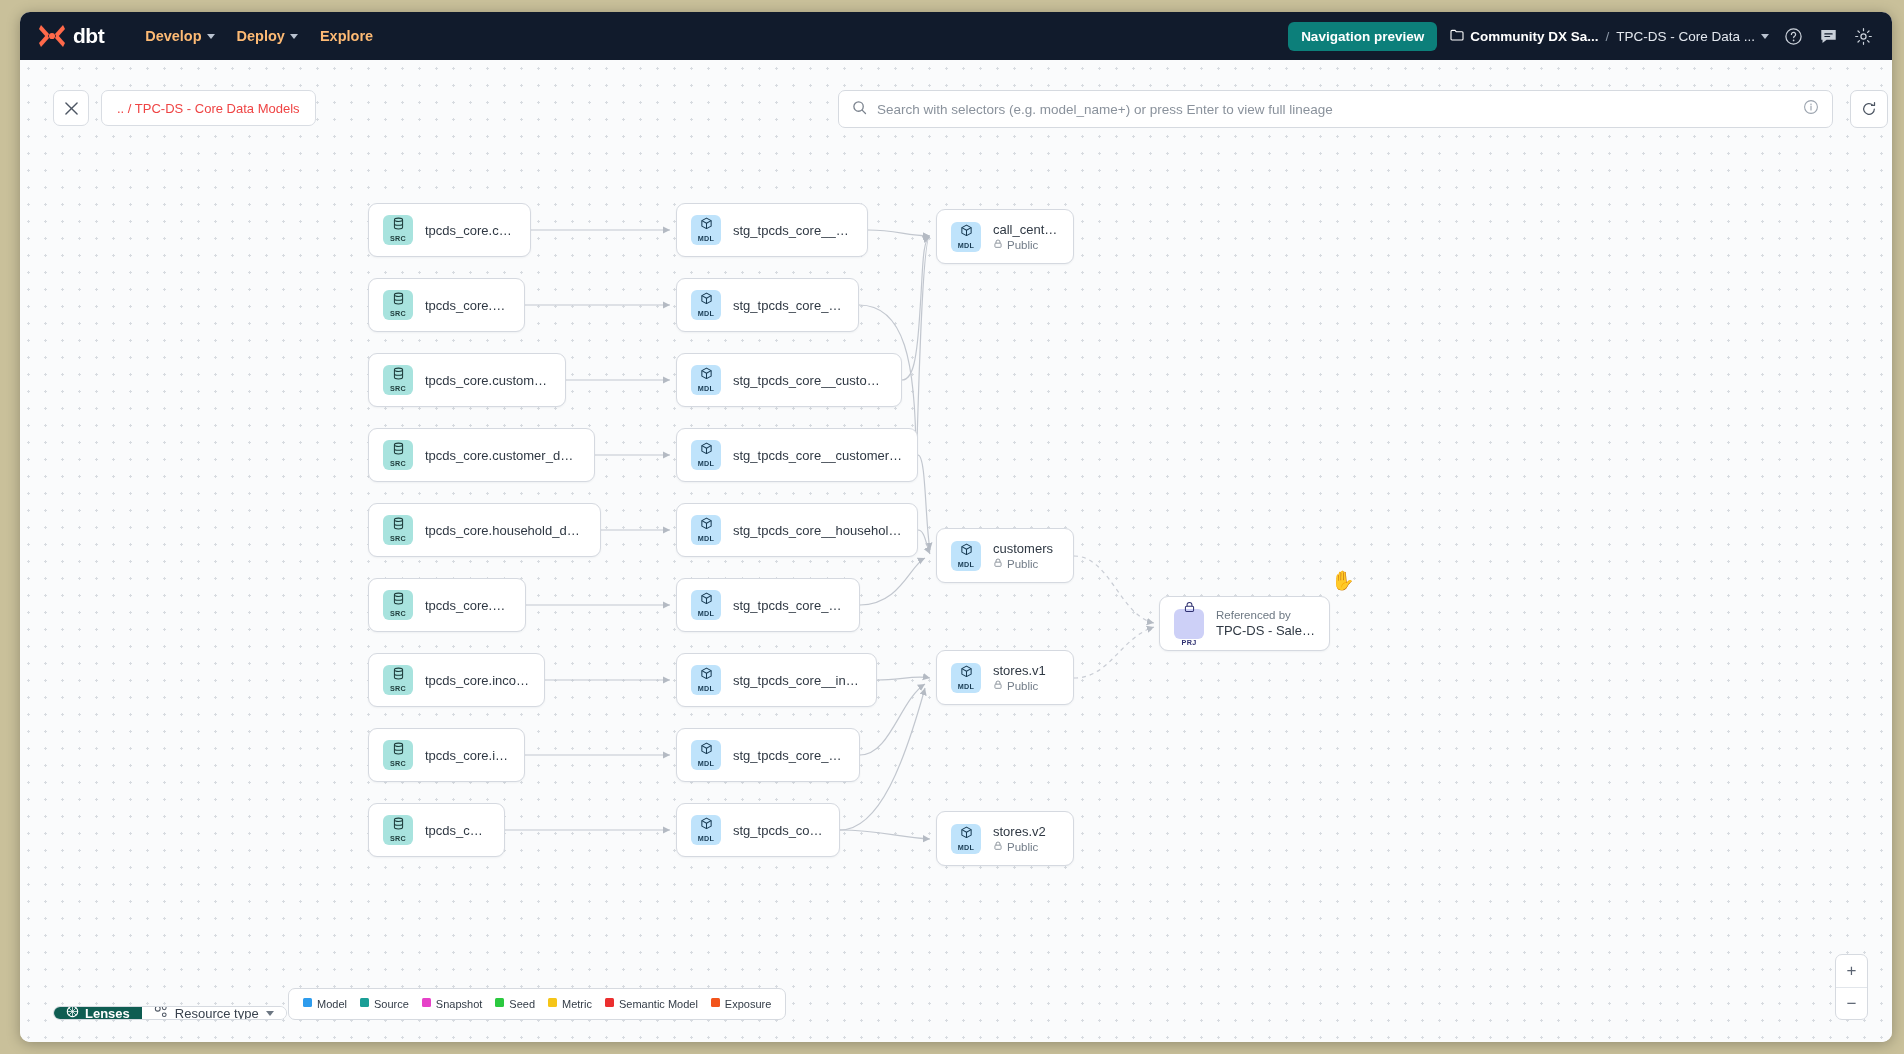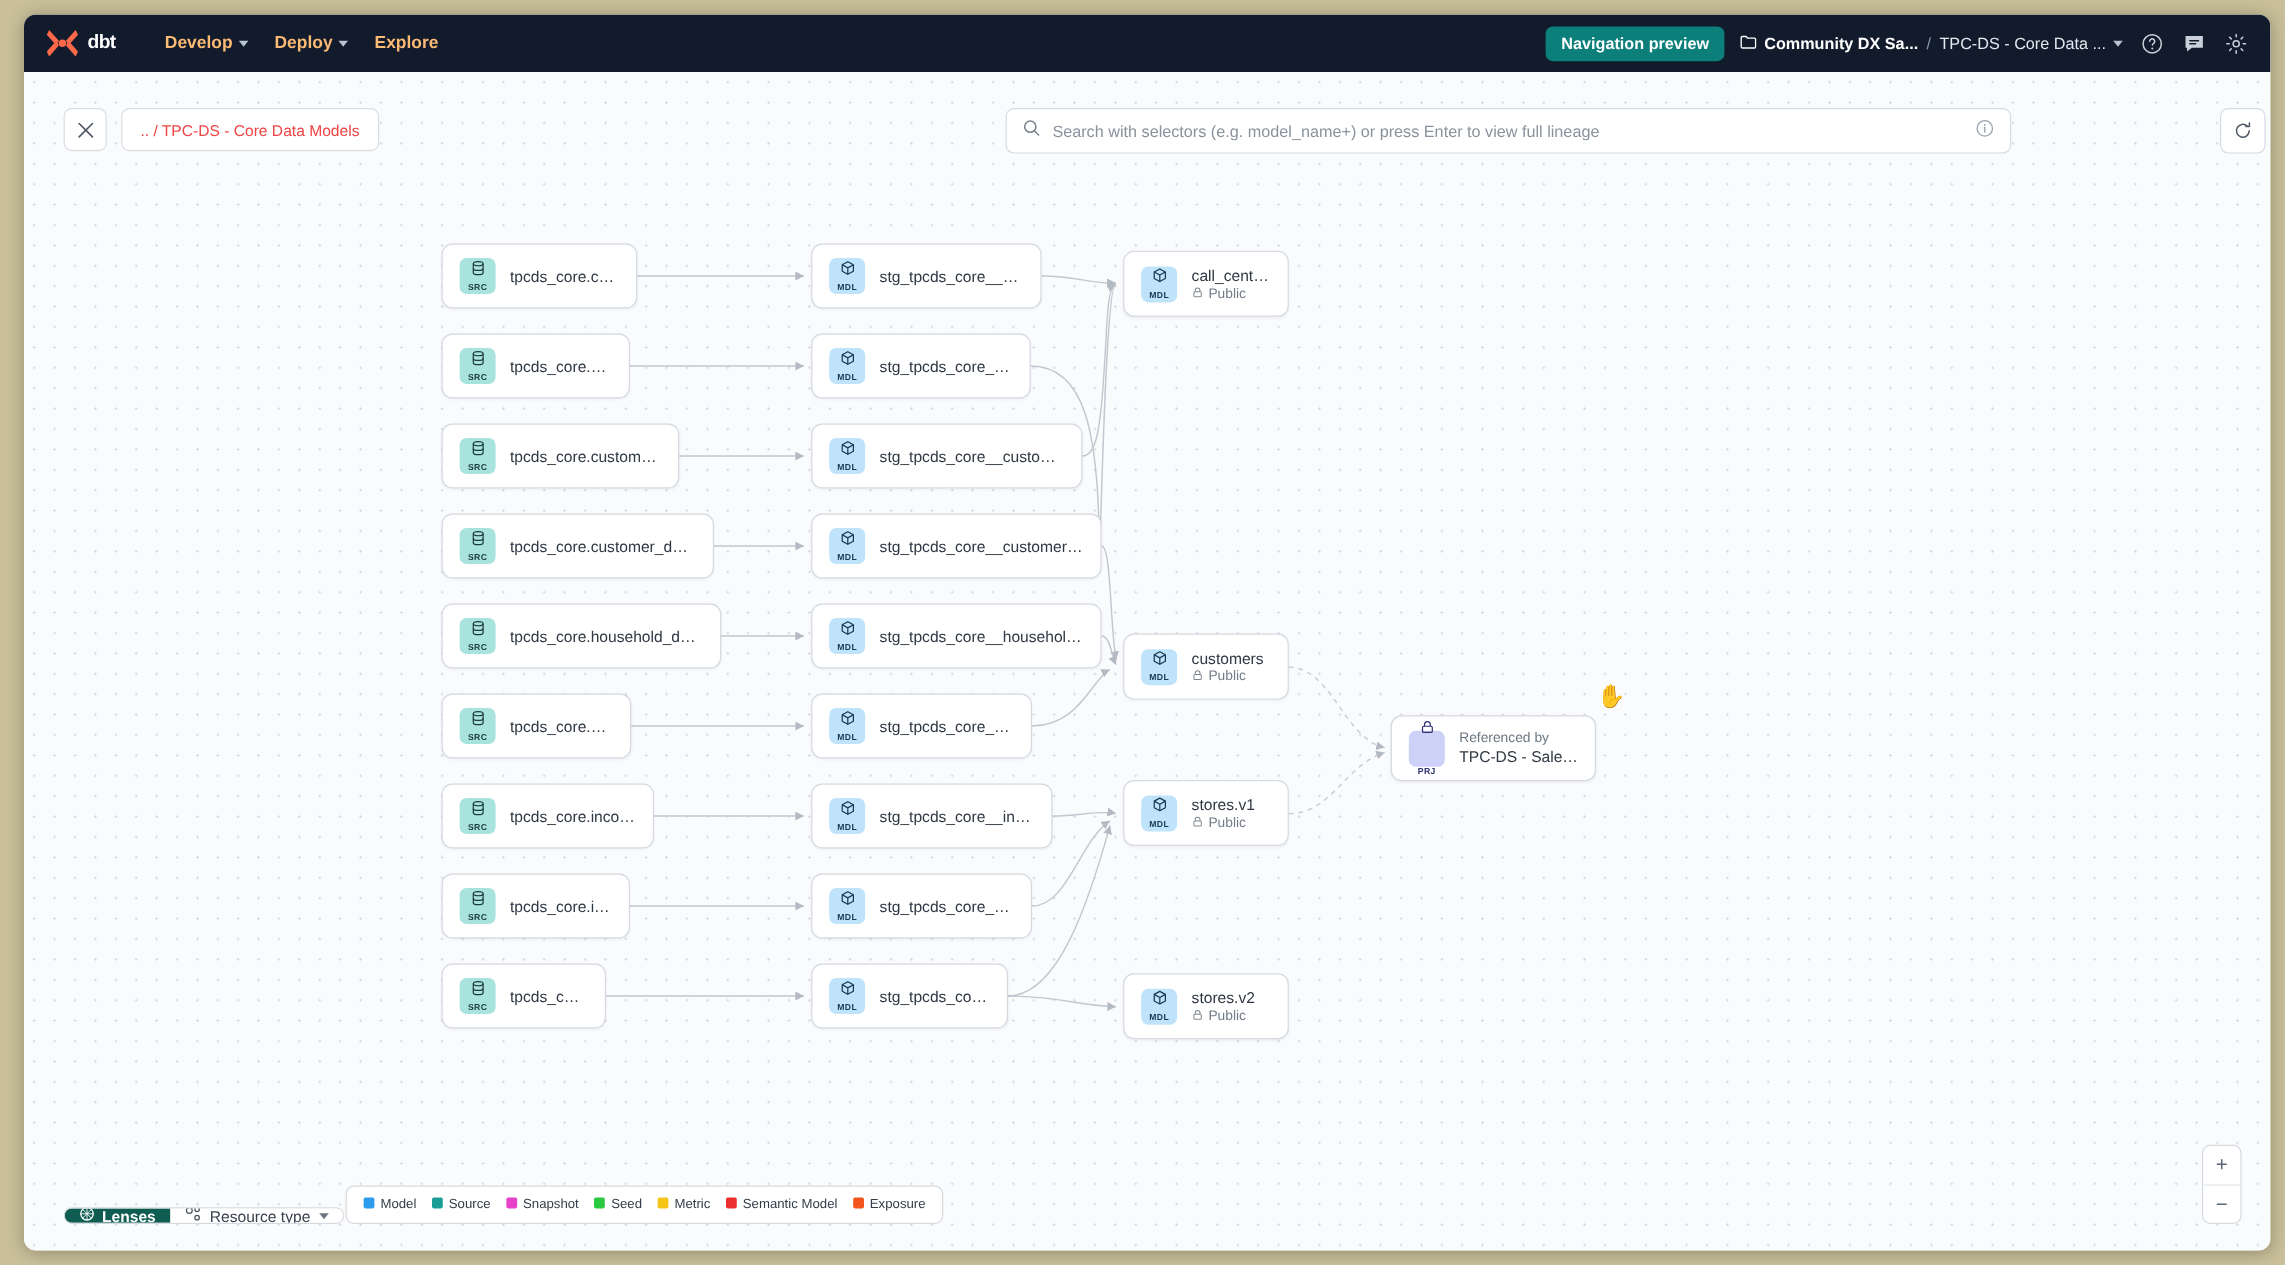--- a/index.html
+++ b/index.html
@@ -23,21 +23,21 @@
   .topnav {
     position: absolute; left: 0; top: 0;
     width: 100%; height: 48px;
     background: #111b2c;
     display: flex; align-items: center;
     padding: 0 18px;
     color: #ffffff;
   }
   .brand { display: flex; align-items: center; gap: 7px; margin-right: 30px; }
   .brand-mark { width: 28px; height: 26px; position: relative; }
-  .brand-text { font-size: 16px; font-weight: 700; letter-spacing: -.5px; color:#fff; }
+  .brand-text { font-size: 21px; font-weight: 700; letter-spacing: -.5px; color:#fff; }
   .navitem {
     display: flex; align-items: center; gap: 5px;
     font-size: 14.5px; font-weight: 600; color: #fdba74;
     padding: 7px 11px; border-radius: 5px; cursor: pointer;
   }
   .caret { width: 0; height: 0; border-left: 4px solid transparent;
            border-right: 4px solid transparent; border-top: 5px solid #b9c2cf; }
   .nav-right { margin-left: auto; display: flex; align-items: center; gap: 13px; }
   .navpreview {
     background: #0c7f7a; color: #fff; font-size: 13.5px; font-weight: 600;
@@ -67,21 +67,21 @@
     display: flex; align-items: center; justify-content: center; cursor: pointer;
   }
   .pathpill {
     position: absolute; left: 81px; top: 30px; height: 36px;
     background: #fff; border: 1px solid #d9dde3; border-radius: 7px;
     display: flex; align-items: center; padding: 0 15px;
     font-size: 13px; color: #ef4444; font-weight: 500; cursor: pointer;
   }
   .searchbar {
     position: absolute; left: 818px; top: 30px;
-    width: 838px; height: 38px;
+    width: 995px; height: 38px;
     background: #fff; border: 1px solid #d6dae0; border-radius: 7px;
     display: flex; align-items: center; padding: 0 13px; gap: 10px;
   }
   .searchbar input {
     flex: 1; border: none; outline: none;
     font-size: 13.5px; color: #2a3340;
     font-family: "Liberation Sans", sans-serif; background: transparent;
   }
   .searchbar input::placeholder { color: #8a929c; }
   .refreshbtn {

